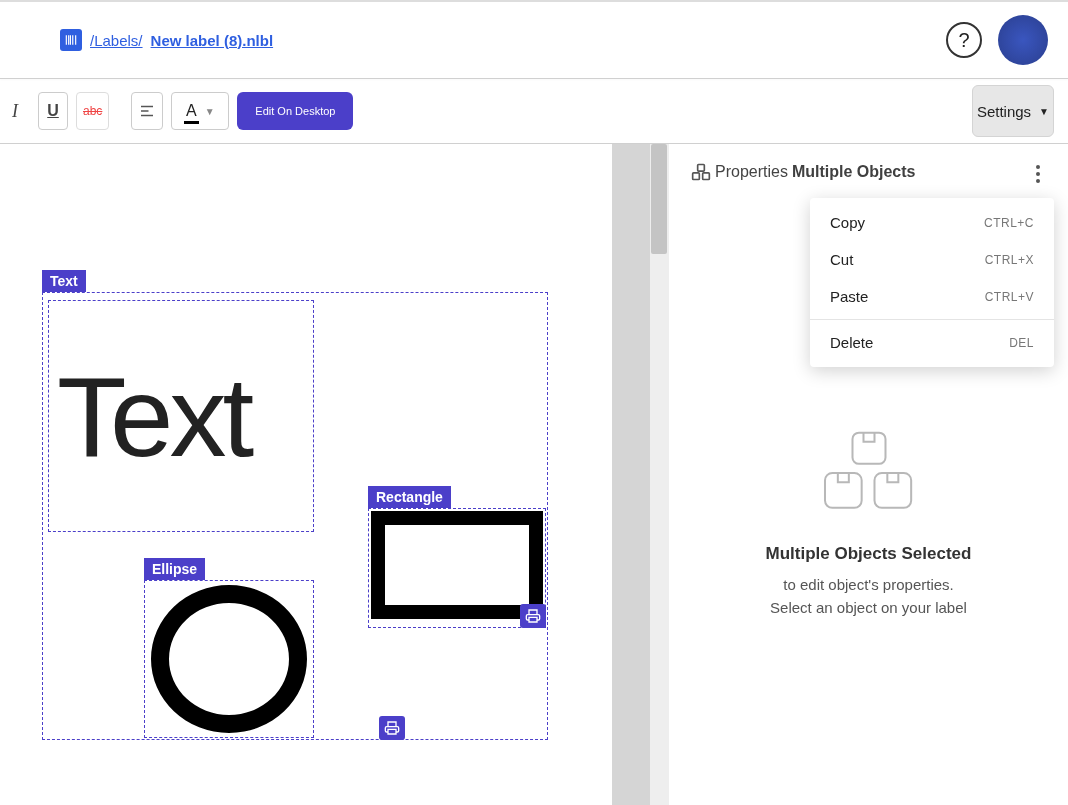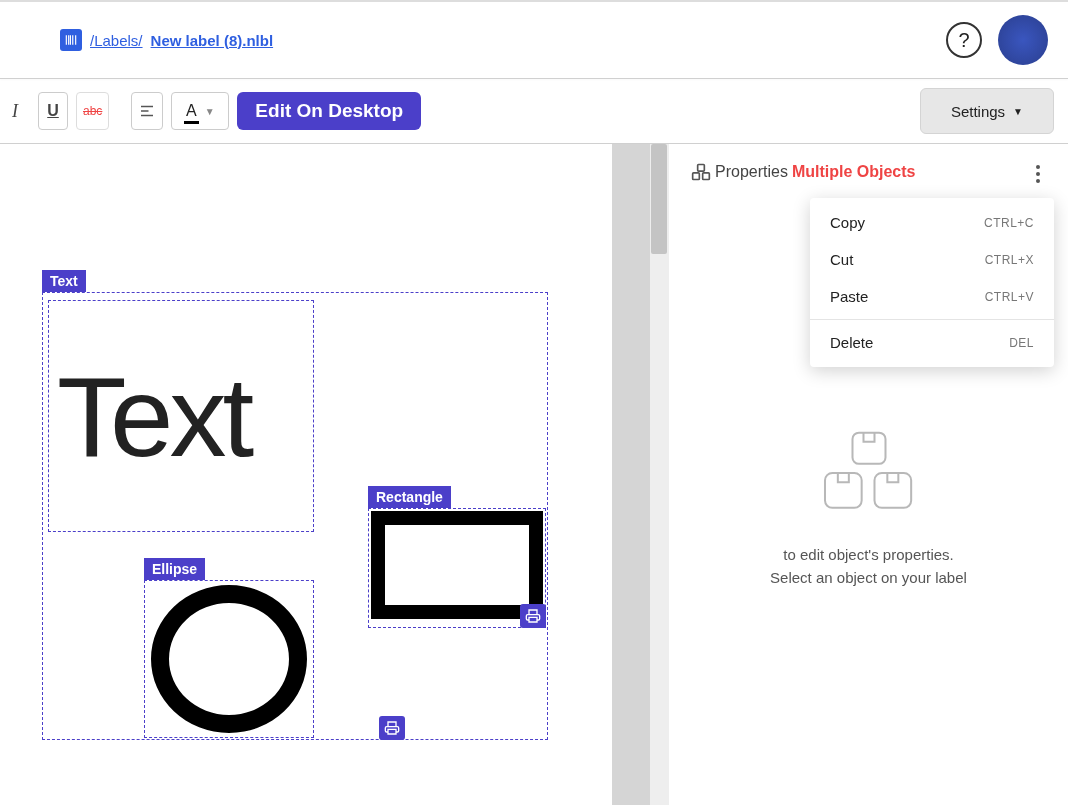--- a/index.html
+++ b/index.html
@@ -56,26 +56,26 @@
     height:38px; width:58px; border:1px solid #ccc; border-radius:4px;
     display:flex; align-items:center; justify-content:center; gap:8px; cursor:pointer;
   }
   .tb-fontcolor .a-ul { position:relative; font-size:16px; font-weight:500;}
   .tb-fontcolor .a-ul::after {
     content:""; position:absolute; left:-2px; right:-2px; bottom:-4px; height:3px; background:#000;
   }
   .tb-fontcolor .chev { font-size:10px; color:#888; }
   .edit-desktop {
     background:#4b3fc9; color:#fff; border:none; border-radius:6px;
-    padding:0 18px; height:38px; font-size:19px; font-weight:700; cursor:pointer;
+    padding:0 18px; height:38px; font-size:11px; font-weight:400; cursor:pointer;
   }
   .toolbar-right { display:flex; align-items:center; gap:12px; }
   .settings-btn {
     background:#e7e7e7; border:1px solid #d4d4d4; border-radius:6px;
-    height:46px; padding:0 30px; display:flex; align-items:center; gap:8px;
+    height:52px; padding:0 4px; display:flex; align-items:center; gap:8px;
     font-size:15px; cursor:pointer; color:#222;
   }
   .settings-btn .chev { font-size:10px;}
   .preview-btn {
     background:#4b3fc9; color:#fff; border:none; border-radius:6px;
     height:38px; padding:0 16px; display:flex; align-items:center; gap:10px;
     font-size:15px; font-weight:600; cursor:pointer;
   }
   .preview-btn svg { width:18px; height:18px; fill:#fff;}
   .toolbar-divider { height:1px; background:#d0d0d0; }
@@ -92,21 +92,21 @@
   }
   .scrollbar-thumb {
     position:absolute; right:1px; top:0; width:16px; height:110px; background:#c4c4c4; border-radius:2px;
   }
   .panel {
     flex:1; background:#fff; border-left:1px solid #eee; position:relative; padding:18px 22px;
   }
   .panel-header { display:flex; align-items:center; gap:4px; }
   .panel-header svg { width:20px; height:20px; stroke:#555; }
   .panel-header .lbl { font-size:16px; color:#444; }
-  .panel-header .val { font-size:16px; font-weight:700; color:#ef4444; }
+  .panel-header .val { font-size:16px; font-weight:700; color:#404040; }
   .kebab {
     position:absolute; right:20px; top:18px; cursor:pointer; width:20px; height:24px;
     display:flex; flex-direction:column; align-items:center; justify-content:center; gap:3px;
   }
   .kebab span { width:4px; height:4px; background:#555; border-radius:50%; }
   
   .ctx-menu {
     position:absolute; right:14px; top:54px; width:244px; background:#fff;
     border-radius:4px; box-shadow: 0 4px 18px rgba(0,0,0,0.18); padding:6px 0; z-index:10;
   }
@@ -300,17 +300,18 @@
       <div class="multi-icon">
         <svg viewBox="0 0 120 100">
           <rect x="42" y="6" width="36" height="34" rx="7"></rect>
           <path d="M54 6 v10 h12 v-10"></path>
           <rect x="12" y="50" width="40" height="38" rx="8"></rect>
           <path d="M26 50 v10 h12 v-10"></path>
           <rect x="66" y="50" width="40" height="38" rx="8"></rect>
           <path d="M80 50 v10 h12 v-10"></path>
         </svg>
       </div>
+      <div class="multi-title">Multiple Objects Selected</div>
       <div class="multi-desc">to edit object's properties.</div>
       <div class="multi-desc">Select an object on your label</div>
     </div>
   </div>
 </div>
 
 </body></html>

